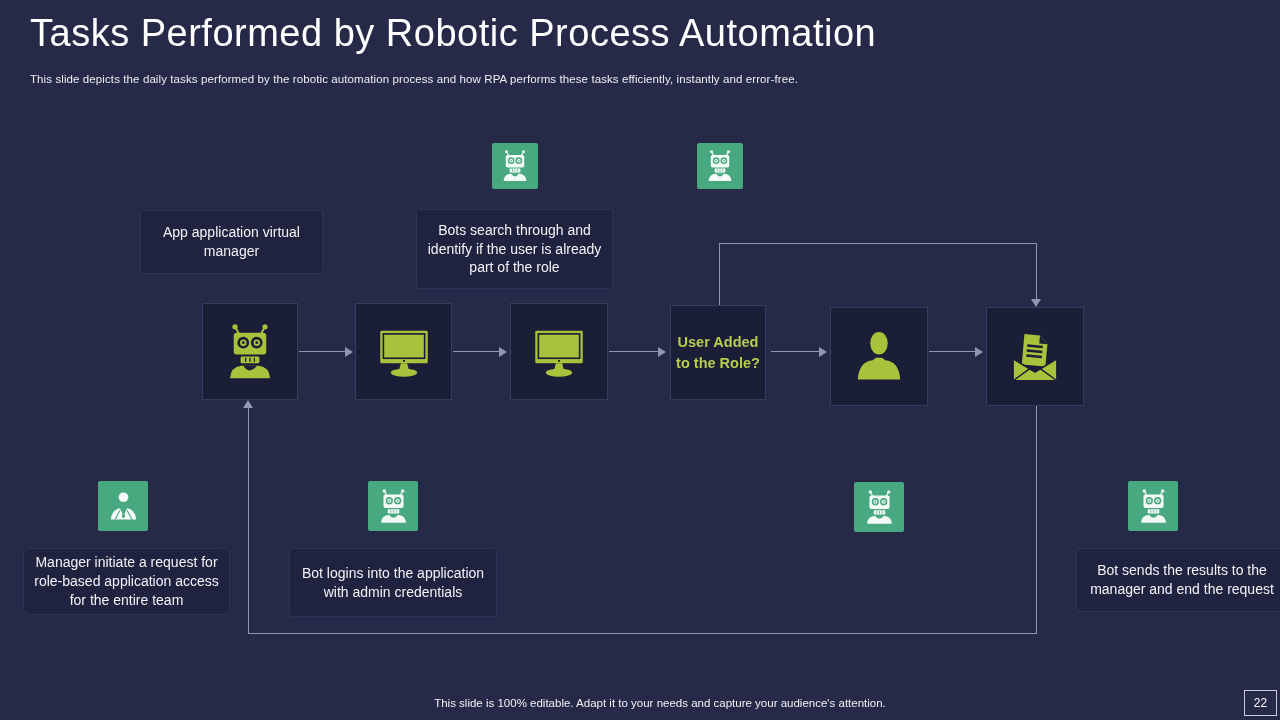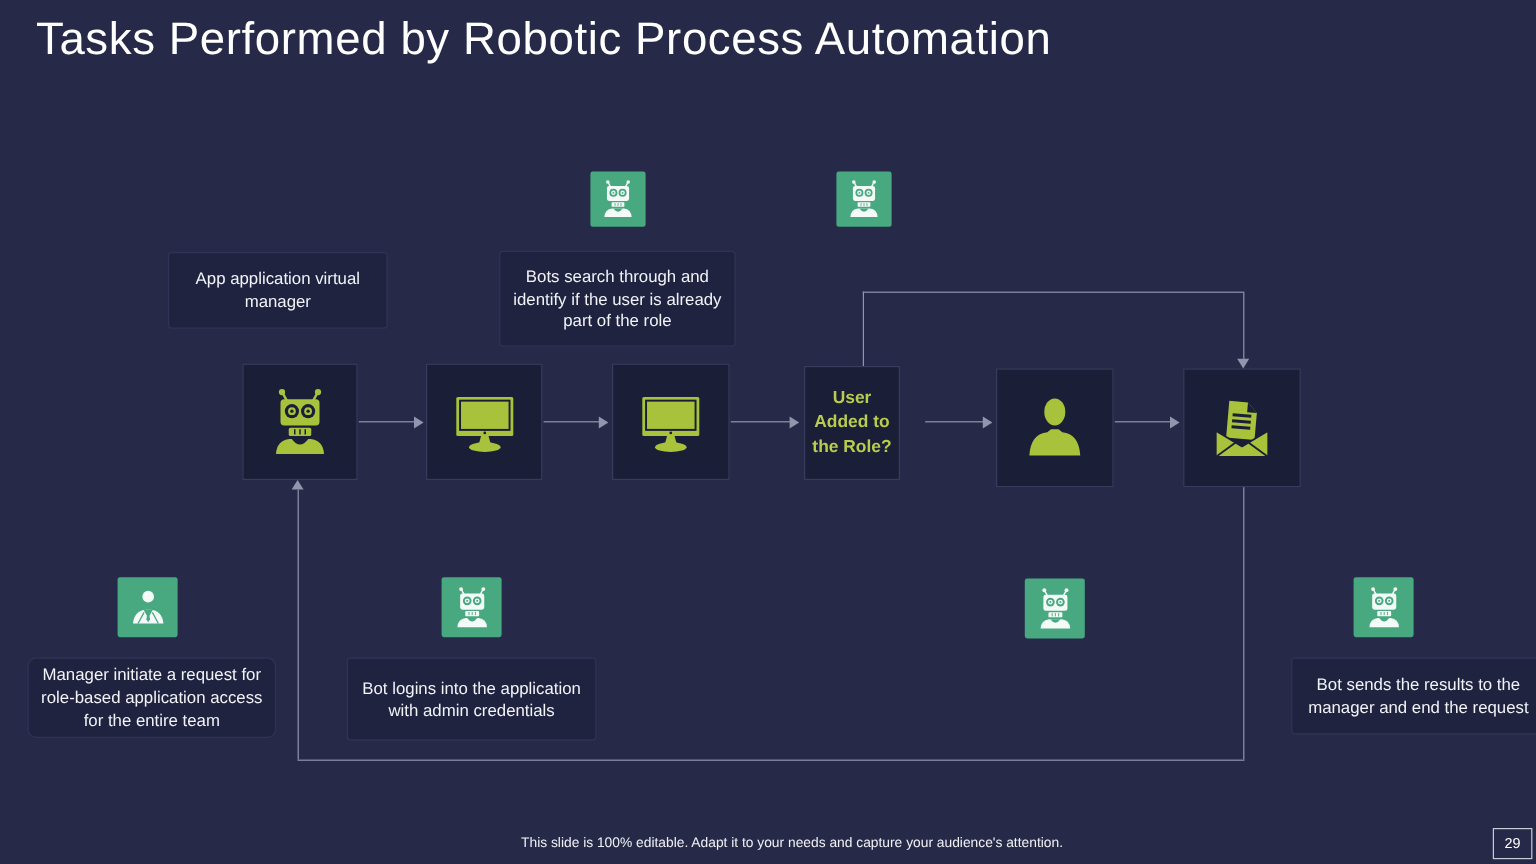--- a/index.html
+++ b/index.html
@@ -105,20 +105,21 @@
       <path d="M19 26 L24 35 L29 26 Z" fill="var(--hole)"></path>
       <path d="M23.2 30 h1.6 l1.2 6.5 L24 39.5 L22 36.5 Z" fill="var(--hole)"></path>
       <path d="M13 41 L19.5 29 M35 41 L28.5 29" stroke="var(--hole)" stroke-width="1.4" fill="none"></path>
     </symbol>
   </defs>
 </svg>
 
 <div class="slide">
 
   <h1 class="title">Tasks Performed by Robotic Process Automation</h1>
+  <p class="subtitle">This slide depicts the daily tasks performed by the robotic automation process and how RPA performs these tasks efficiently, instantly and error-free.</p>
 
   <div class="tile small" style="left:492px;top:143px;">
     <svg class="glyph">
         <use href="#i-robot"></use>
       </svg>
   </div>
   <div class="tile small" style="left:697px;top:143px;">
     <svg class="glyph">
         <use href="#i-robot"></use>
       </svg>
@@ -139,21 +140,21 @@
   <div class="shape" style="left:355px;top:303px;width:97px;height:97px;">
     <svg class="glyph">
         <use href="#i-monitor"></use>
       </svg>
   </div>
   <div class="shape" style="left:510px;top:303px;width:98px;height:97px;">
     <svg class="glyph">
         <use href="#i-monitor"></use>
       </svg>
   </div>
-  <div class="shape" style="left:670px;top:305px;width:80px;height:95px;">
+  <div class="shape" style="left:670px;top:305px;width:96px;height:95px;">
     <div class="question">User Added to the Role?</div>
   </div>
   <div class="shape" style="left:830px;top:307px;width:98px;height:99px;">
     <svg class="glyph">
         <use href="#i-person"></use>
       </svg>
   </div>
   <div class="shape" style="left:986px;top:307px;width:98px;height:99px;">
     <svg class="glyph">
         <use href="#i-mail"></use>
@@ -207,16 +208,16 @@
   </div>
   <div class="callout" style="left:289px;top:548px;width:208px;height:69px;">
     <span>Bot logins into the application with admin credentials</span>
   </div>
   <div class="callout" style="left:1048px;top:548px;width:212px;height:64px;margin-left:28px;">
     <span>Bot sends the results to the manager and end the request</span>
   </div>
 
   <p class="footer">This slide is 100% editable. Adapt it to your needs and capture your audience's attention.</p>
   <div class="pagebox">
-    <span>29</span>
+    <span>22</span>
   </div>
 
 </div>
 
 </body></html>

